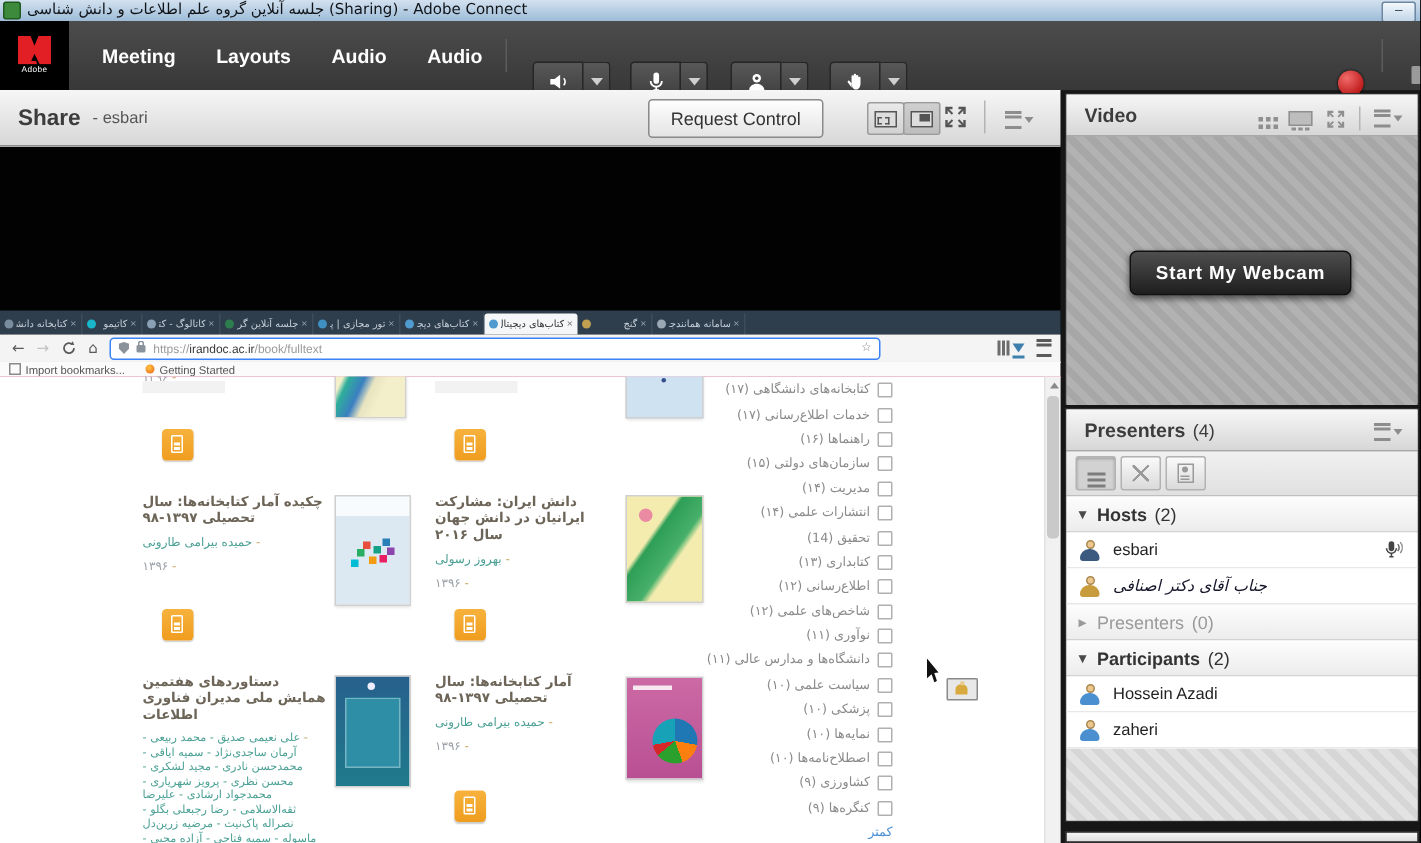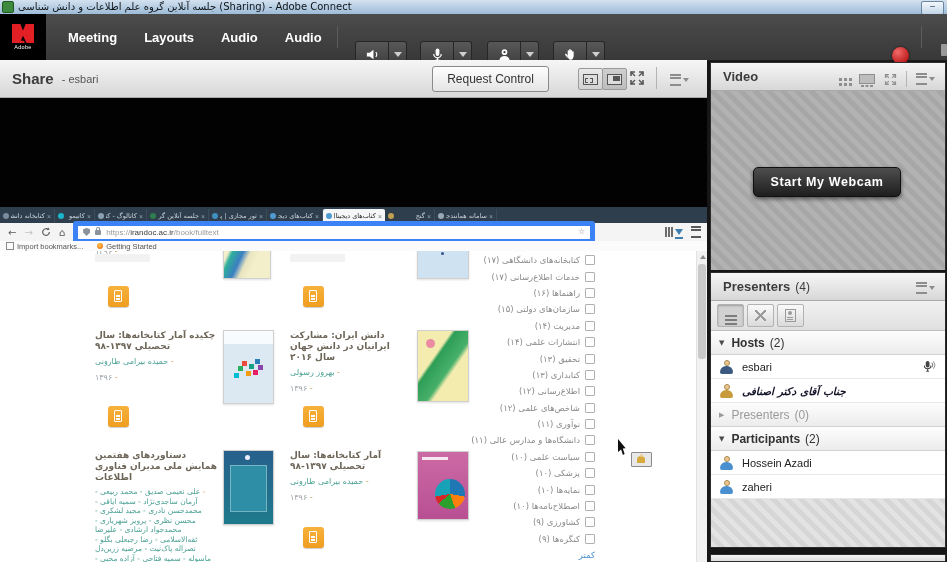--- a/index.html
+++ b/index.html
@@ -74,21 +74,21 @@
   .winctl{position:absolute;right:4px;top:1px;display:flex;height:10px;}
   .winctl span{display:block;height:10px;font-size:7px;line-height:9px;text-align:center;color:#35465a;
     background:linear-gradient(#e8eef5,#c3d2e0);border:1px solid #7d93a8;box-sizing:border-box;}
   .winctl .wmin{width:15px;border-radius:0 0 0 2px;}
   .winctl .wmax{width:15px;border-left:none;}
   .winctl .wclose{width:21px;background:linear-gradient(#ef8078,#d8453a);color:#fff;border:1px solid #8c2f28;border-left:none;border-radius:0 0 2px 0;}
 
   .btoolbar{position:absolute;left:0;top:16px;width:707px;height:18px;background:#f4f4f5;border-bottom:1px solid #d9d9d9;display:flex;align-items:center;}
   .navico{font-size:10px;color:#5a5a5a;margin-left:8px;font-family:"DejaVu Sans",sans-serif;}
   .navico.dis{color:#c2c2c2;}
-  .urlbar{position:relative;margin-left:8px;width:512px;height:13px;background:#fff;border:5px solid #3b82f6;border-radius:3px;display:flex;align-items:center;}
+  .urlbar{position:relative;margin-left:8px;width:512px;height:13px;background:#fff;border:1px solid #3b82f6;border-radius:3px;display:flex;align-items:center;}
   .shield-ico{width:7px;height:8px;background:#8a939c;clip-path:polygon(50% 0,100% 15%,100% 55%,50% 100%,0 55%,0 15%);margin-left:5px;flex:none;}
   .lock-ico{width:6px;height:5px;background:#8a939c;border-radius:1px;position:relative;margin-left:5px;flex:none;}
   .lock-ico::before{content:"";position:absolute;left:1px;top:-3px;width:2px;height:3px;border:1px solid #8a939c;border-bottom:none;border-radius:2px 2px 0 0;}
   .urltext{font-size:8px;color:#9a9a9a;margin-left:5px;white-space:nowrap;}
   .urltext b{color:#3a3a3a;font-weight:normal;}
   .star-ico{position:absolute;right:5px;top:1px;font-size:8px;color:#8a8a8a;font-family:"DejaVu Sans",sans-serif;}
   .tb-right{position:absolute;right:6px;top:3px;display:flex;gap:8px;align-items:center;}
   .lib-ico{width:2px;height:10px;background:#6d6d6d;box-shadow:3px 0 #6d6d6d,6px 0 #6d6d6d;}
   .dl-ico{width:0;height:0;border-left:4px solid transparent;border-right:4px solid transparent;border-top:6px solid #3f7fae;position:relative;}
   .dl-ico::after{content:"";position:absolute;left:-4px;top:2px;width:8px;height:2px;background:#3f7fae;}
@@ -189,21 +189,21 @@
   .grp .gcount{font-size:12px;color:#333;margin-left:5px;}
   .grp.dim .arr,.grp.dim .glbl,.grp.dim .gcount{color:#9a9a9a;font-weight:normal;}
   .arow{height:23px;flex:none;background:#fff;border-bottom:1px solid #e8e8e8;display:flex;align-items:center;padding:0 8px;position:relative;}
   .person{width:15px;height:14px;position:relative;margin-right:8px;flex:none;}
   .person::before{content:"";position:absolute;left:4.5px;top:0;width:6px;height:6px;border-radius:50%;background:#ecc88e;border:1px solid #a8874e;box-sizing:border-box;}
   .person::after{content:"";position:absolute;left:1px;top:6px;width:13px;height:8px;border-radius:6px 6px 2px 2px;}
   .person.host-blue::after{background:#3c5a80;}
   .person.host-gold::after{background:#c89b3c;}
   .person.part::after{background:#4a90d0;}
   .aname{font-size:11px;color:#222;}
-  .aname.fa{font-size:10.5px;font-weight:bold;font-style:italic;color:#15152a;}
+  .aname.fa{font-size:10.5px;font-weight:normal;font-style:italic;color:#15152a;}
   .att-stripes{flex:1;background:repeating-linear-gradient(45deg,#e3e3e3 0 5px,#d6d6d6 5px 10px);}
   .micactive{position:absolute;right:8px;top:4px;}
 
   
   .sliverpod{position:absolute;left:710px;top:554px;width:236px;height:8px;background:linear-gradient(#f4f4f4,#dedede);border:1px solid #2c2c2c;box-sizing:border-box;}
 </style>
 </head>
 <body>
 
 <div id="stage">
@@ -446,21 +446,21 @@
             <div class="cat">
               <span class="cb"></span>
               <span class="catlbl">مدیریت (۱۴)</span>
             </div>
             <div class="cat">
               <span class="cb"></span>
               <span class="catlbl">انتشارات علمی (۱۴)</span>
             </div>
             <div class="cat">
               <span class="cb"></span>
-              <span class="catlbl">تحقیق (۱۳)</span>
+              <span class="catlbl">تحقیق (14)</span>
             </div>
             <div class="cat">
               <span class="cb"></span>
               <span class="catlbl">کتابداری (۱۳)</span>
             </div>
             <div class="cat">
               <span class="cb"></span>
               <span class="catlbl">اطلاع‌رسانی (۱۲)</span>
             </div>
             <div class="cat">

